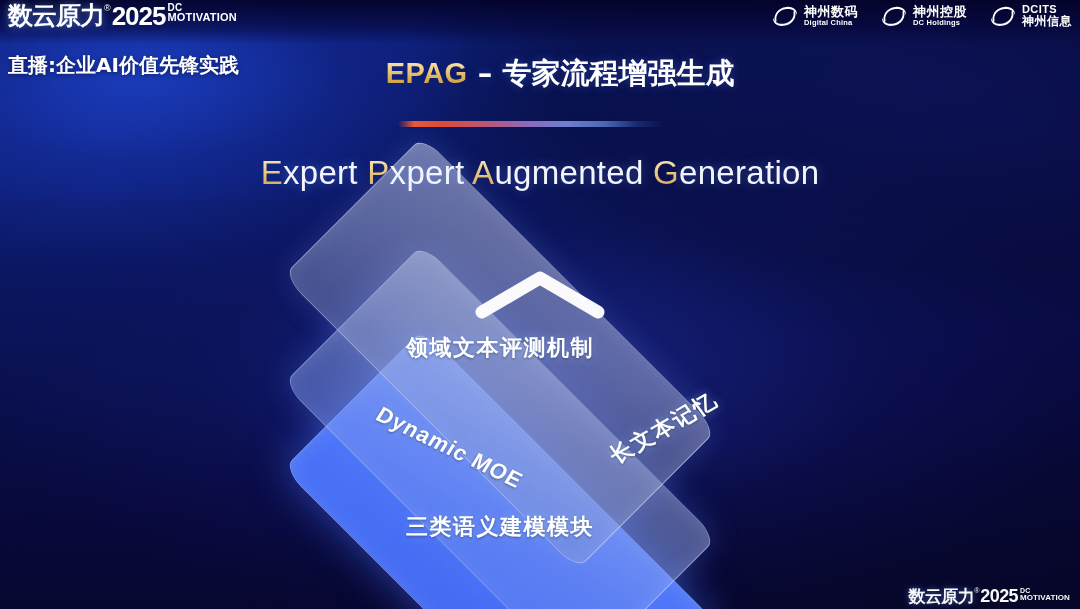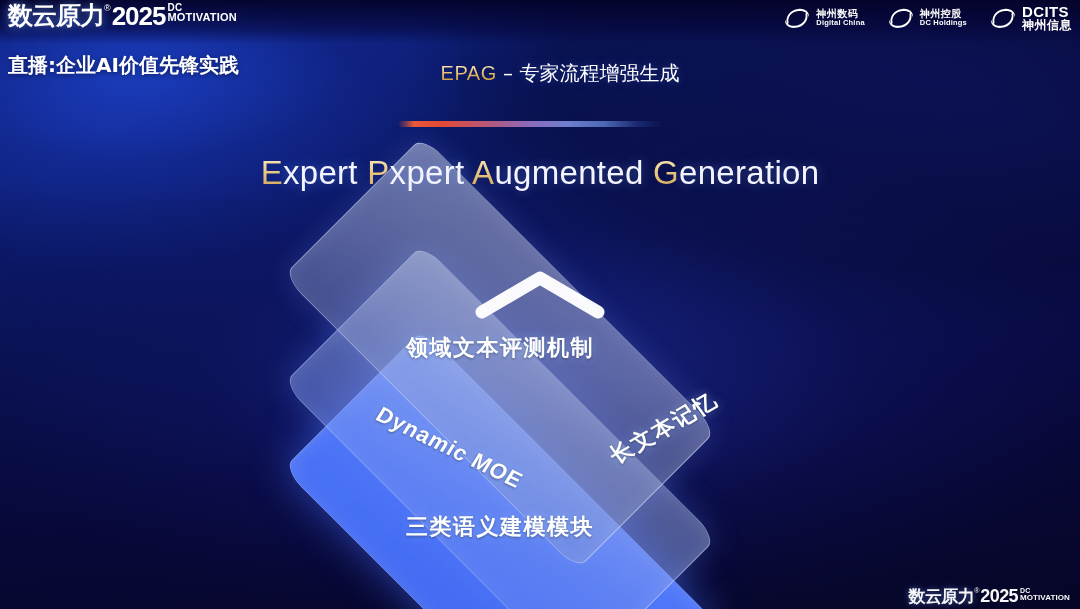--- a/index.html
+++ b/index.html
@@ -70,32 +70,32 @@
     text-shadow:0 1px 5px rgba(0,0,0,.5);
   }
 
   .partner-logos{
     position:absolute; right:8px; top:4px; z-index:8;
     display:flex; gap:22px; align-items:center;
   }
   .plogo{ display:flex; align-items:center; gap:5px; }
   .pswirl{ width:28px; height:24px; flex:none; }
   .ptxt{ line-height:1.05; white-space:nowrap; }
-  .ptxt .pc{ display:block; font-size:10px; font-weight:bold; color:#fff;
+  .ptxt .pc{ display:block; font-size:13px; font-weight:bold; color:#fff;
     font-family:"DejaVu Sans","Liberation Sans",sans-serif; letter-spacing:.5px;}
   .ptxt .pe{ display:block; font-size:7.5px; font-weight:bold; color:#ffffff;
     font-family:"Liberation Sans",sans-serif; letter-spacing:.2px;}
-  .ptxt .pbig{ display:block; font-size:15px; font-weight:bold; color:#fff;
+  .ptxt .pbig{ display:block; font-size:11px; font-weight:bold; color:#fff;
     font-family:"Liberation Sans",sans-serif; letter-spacing:.4px; line-height:1;}
 
   
   .main-title{
     position:absolute; left:0; right:0; top:55px; z-index:7;
     text-align:center; white-space:nowrap;
-    font-size:20px; font-weight:normal; line-height:36px;
+    font-size:29px; font-weight:bold; line-height:36px;
     font-family:"DejaVu Sans","Liberation Sans",sans-serif;
     padding-left:40px;
   }
   .mt-epag{
     font-family:"Liberation Sans",sans-serif;
     background:linear-gradient(180deg,#fff3cf 0%,#f0d089 35%,#d9ab4f 70%,#c6923a 100%);
     -webkit-background-clip:text; background-clip:text;
     -webkit-text-fill-color:transparent; color:#e3bd68;
     letter-spacing:.5px;
   }

